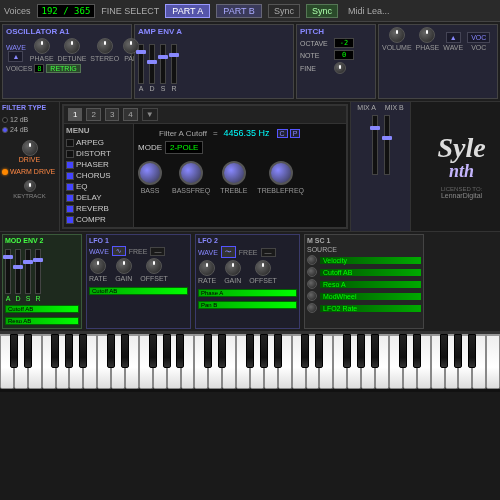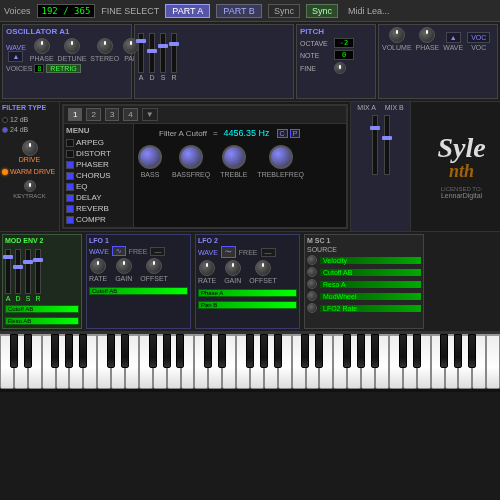--- a/index.html
+++ b/index.html
@@ -562,20 +562,21 @@
       </div>
     </div>
     <div class="voices-row">
       <label>VOICES</label>
       <span class="voices-num">8</span>
       <button class="toggle-btn on">RETRIG</button>
     </div>
   </div>
 
   <div class="amp-env" style="width:90px;">
+    <div class="panel-title">AMP ENV A</div>
     <div class="env-faders">
       <div class="fader-group">
         <div class="fader-track">
             <div class="fader-thumb" style="top:5px;"></div>
           </div>
         <label>A</label>
       </div>
       <div class="fader-group">
         <div class="fader-track">
             <div class="fader-thumb" style="top:15px;"></div>
@@ -710,20 +711,24 @@
       <div class="fx-main">
         <div class="fx-cutoff-row">
           <span>Filter A Cutoff</span>
           <span style="color:#aaa;margin:0 3px;">=</span>
           <span class="cutoff-val">4456.35 Hz</span>
           <div style="margin-left:4px;display:flex;gap:2px;">
             <button style="background:#223;border:1px solid #55f;color:#88f;font-size:7px;padding:0 2px;">C</button>
             <button style="background:#223;border:1px solid #55f;color:#88f;font-size:7px;padding:0 2px;">P</button>
           </div>
         </div>
+        <div class="mode-row">
+          <span>MODE</span>
+          <span class="mode-val">2-POLE</span>
+        </div>
         <div class="fx-knobs">
           <div class="fx-knob-grp">
             <div class="knob-lg" style="background:radial-gradient(circle at 35% 35%, #88f, #334);"></div>
             <label>BASS</label>
           </div>
           <div class="fx-knob-grp">
             <div class="knob-lg" style="background:radial-gradient(circle at 35% 35%, #88f, #334);"></div>
             <label>BASSFREQ</label>
           </div>
           <div class="fx-knob-grp">
@@ -753,21 +758,21 @@
       <div class="fader-group">
         <div class="fader-track" style="height:60px;">
             <div class="fader-thumb" style="top:20px;"></div>
           </div>
       </div>
     </div>
   </div>
 
   <div class="sylenth-area">
     <div style="font-size:28px;font-style:italic;font-weight:bold;color:#ddd;font-family:Georgia,serif;line-height:1;">Syle</div>
-    <div style="font-size:18px;font-style:italic;font-weight:bold;color:#a16207;font-family:Georgia,serif;line-height:1;">nth</div>
+    <div style="font-size:18px;font-style:italic;font-weight:bold;color:#c4b5fd;font-family:Georgia,serif;line-height:1;">nth</div>
     <div style="margin-top:6px;font-size:6px;color:#666;text-align:center;">LICENSED TO:</div>
     <div style="font-size:7px;color:#888;text-align:center;">LennarDigital</div>
   </div>
 </div>
 
 <div class="mod-row">
 
   <div class="mod-panel" style="width:80px;">
     <div class="panel-title">MOD ENV 2</div>
     <div style="display:flex;gap:4px;height:55px;align-items:flex-end;margin-top:2px;">

